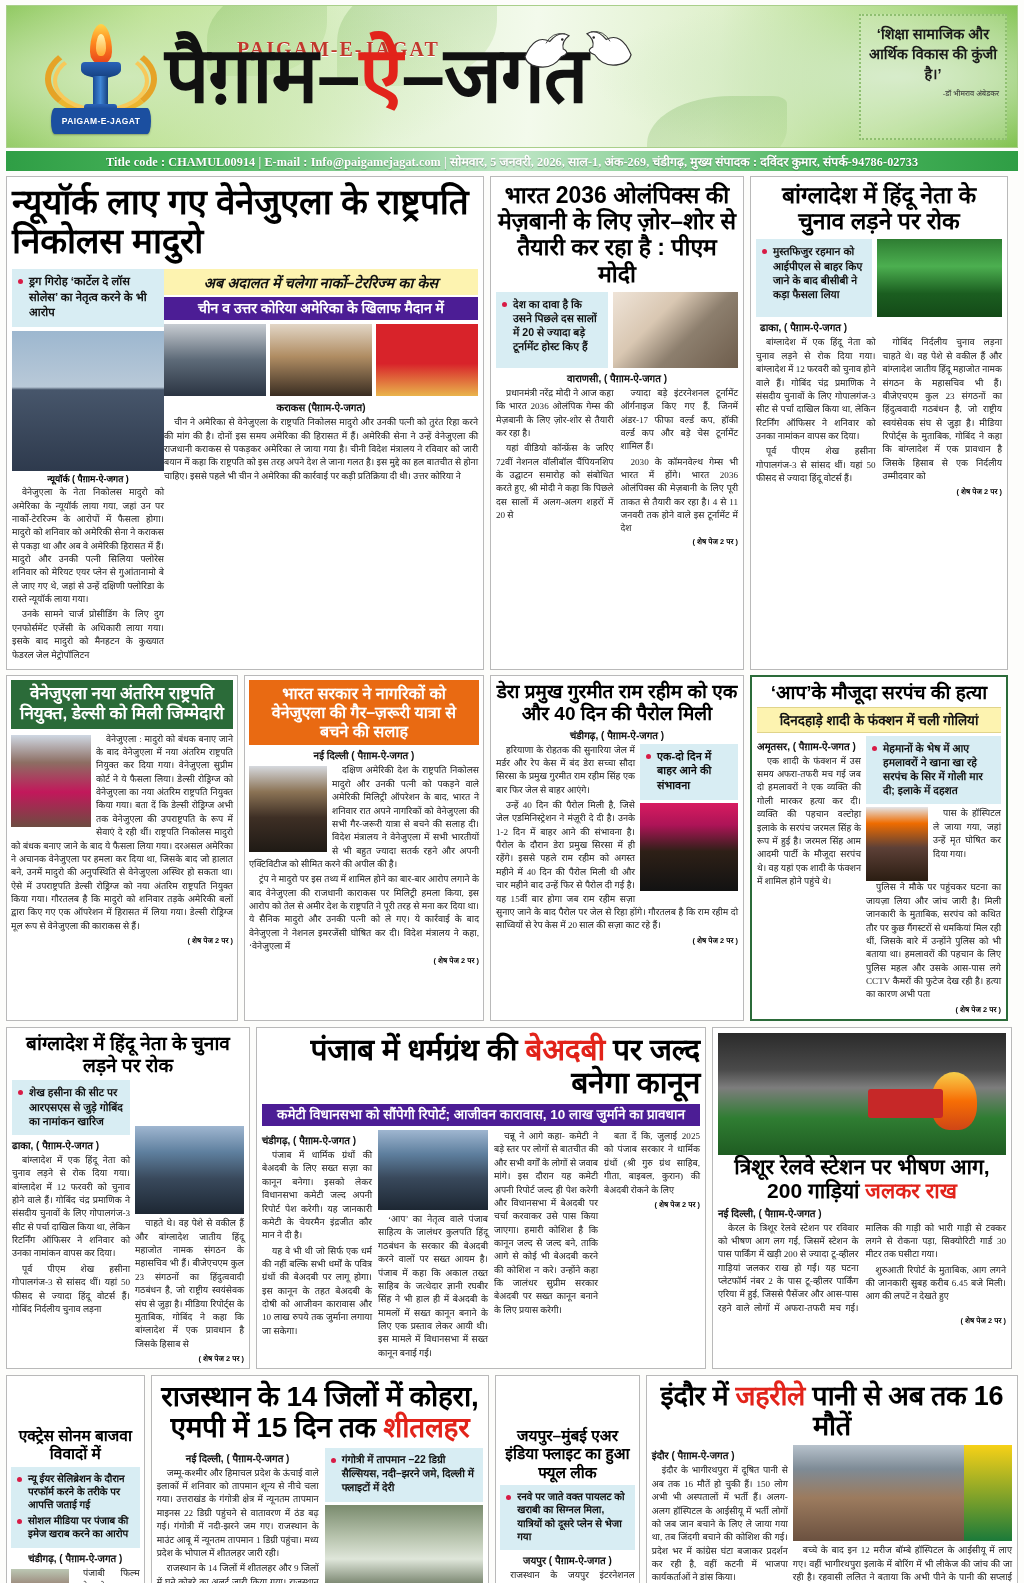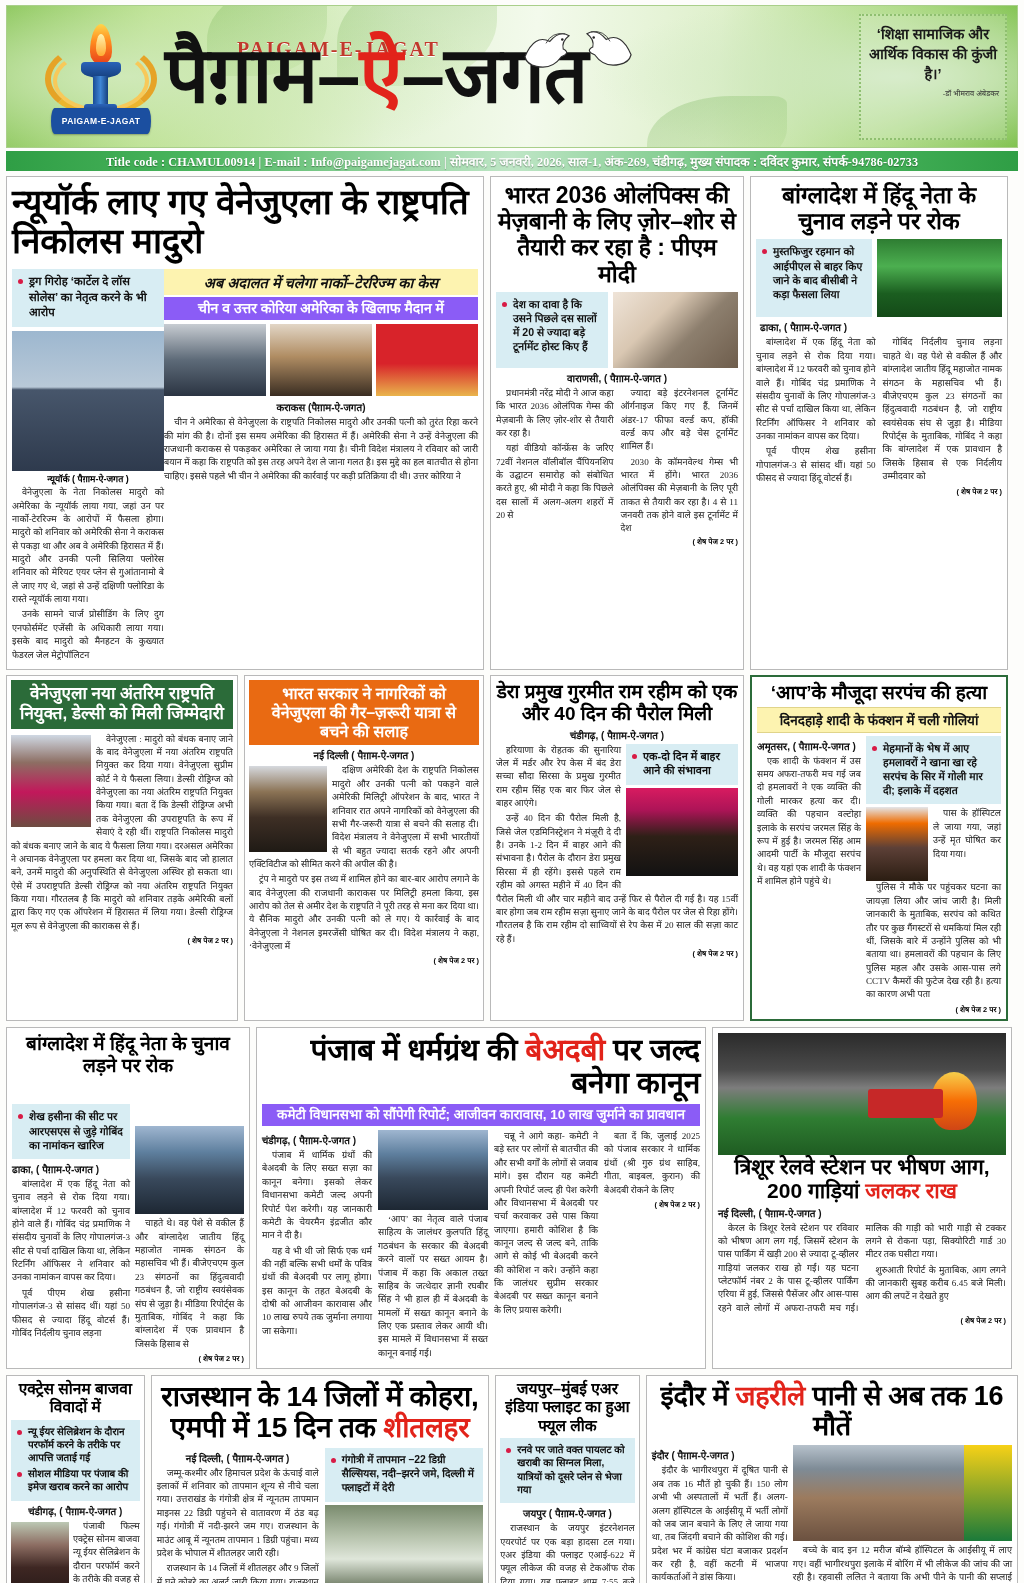--- a/index.html
+++ b/index.html
@@ -111,21 +111,21 @@
   .content { padding:5px 6px 6px; }
   .row { display:flex; gap:6px; }
   .bx { border:1px solid #b9b9b9; background:#fff; }
 
   h1.lead {
     font-size:35px; font-weight:bold; line-height:1.12; color:#000;
     letter-spacing:-.3px;
   }
   h2.hl { font-size:23px; font-weight:bold; line-height:1.14; color:#000; }
   h3.hl { font-size:19px; font-weight:bold; line-height:1.15; color:#000; }
-  h4.hl { font-size:15.5px; font-weight:bold; line-height:1.18; color:#000; }
+  h4.hl { font-size:15.5px; font-weight:bold; line-height:1.18; color:#000;margin-top:47px; }
   .red { color:#e2231a; }
 
   .kicker {
     background:#d8edf3; padding:5px 6px 5px 6px; font-size:11.4px;
     line-height:1.34; font-weight:bold; color:#111;
   }
   .kicker li { list-style:none; position:relative; padding-left:11px; margin-bottom:2px; }
   .kicker li:before {
     content:""; position:absolute; left:0; top:5px; width:5px; height:5px;
     background:#d81b45; border-radius:50%;
@@ -138,21 +138,21 @@
   }
   .body-txt p { margin-bottom:2px; text-indent:10px; }
   .contd { font-size:7.4px; font-weight:bold; white-space:nowrap; }
 
   .cols2 { column-count:2; column-gap:7px; }
 
   .photo { background:#cfd6db; position:relative; overflow:hidden; }
   .cap { font-size:9px; text-align:center; font-weight:bold; padding:1px 0; }
 
   .banner-blue {
-    background:#8b5cf6; color:#fff; font-weight:bold; font-size:14px;
+    background:#4c1d95; color:#fff; font-weight:bold; font-size:14px;
     padding:3px 7px; line-height:1.2;
   }
   .banner-yellow {
     background:#fdf3b0; color:#111; font-weight:bold; font-size:16px;
     padding:3px 7px; text-align:center; border-top:1px solid #e0d48a; border-bottom:1px solid #e0d48a;
   }
   .banner-green {
     background:#2b6b39; color:#fff; font-weight:bold; font-size:17px;
     padding:4px 7px; text-align:center; line-height:1.2;
   }
@@ -321,21 +321,21 @@
             <p>ट्रंप ने मादुरो पर इस तथ्य में शामिल होने का बार-बार आरोप लगाने के बाद वेनेजुएला की राजधानी काराकस पर मिलिट्री हमला किया, इस आरोप को तेल से अमीर देश के राष्ट्रपति ने पूरी तरह से मना कर दिया था। ये सैनिक मादुरो और उनकी पत्नी को ले गए। ये कार्रवाई के बाद वेनेजुएला ने नेशनल इमरजेंसी घोषित कर दी। विदेश मंत्रालय ने कहा, ‘वेनेजुएला में</p>
           </div>
           <div class="contd" style="text-align:right;clear:both;">( शेष पेज 2 पर )</div>
         </div>
       </div>
 
       <div class="bx" style="width:254px;padding:5px;">
         <h3 class="hl" style="text-align:center;">डेरा प्रमुख गुरमीत राम रहीम को एक और 40 दिन की पैरोल मिली</h3>
         <div class="byline">चंडीगढ़, ( पैग़ाम-ऐ-जगत )</div>
         <div>
-          <div style="float:right;width:112px;margin:0 0 13px 5px;">
+          <div style="float:right;width:98px;margin:0 0 13px 5px;">
             <ul class="kicker" style="font-size:11px;">
               <li>एक-दो दिन में बाहर आने की संभावना</li>
             </ul>
             <div class="photo ph-baba" style="height:88px;margin-top:3px;"></div>
           </div>
           <div class="body-txt">
             <p>हरियाणा के रोहतक की सुनारिया जेल में मर्डर और रेप केस में बंद डेरा सच्चा सौदा सिरसा के प्रमुख गुरमीत राम रहीम सिंह एक बार फिर जेल से बाहर आएंगे।</p>
             <p>उन्हें 40 दिन की पैरोल मिली है, जिसे जेल एडमिनिस्ट्रेशन ने मंज़ूरी दे दी है। उनके 1-2 दिन में बाहर आने की संभावना है। पैरोल के दौरान डेरा प्रमुख सिरसा में ही रहेंगे। इससे पहले राम रहीम को अगस्त महीने में 40 दिन की पैरोल मिली थी और चार महीने बाद उन्हें फिर से पैरोल दी गई है। यह 15वीं बार होगा जब राम रहीम सज़ा सुनाए जाने के बाद पैरोल पर जेल से रिहा होंगे। गौरतलब है कि राम रहीम दो साध्वियों से रेप केस में 20 साल की सज़ा काट रहे हैं।</p>
           </div>
           <div class="contd" style="text-align:right;clear:both;">( शेष पेज 2 पर )</div>
@@ -371,21 +371,21 @@
           </div>
         </div>
       </div>
     </div>
 
     <div class="row" style="margin-top:6px;">
 
       <div class="bx" style="width:244px;padding:5px;">
         <h3 class="hl" style="text-align:center;">बांग्लादेश में हिंदू नेता के चुनाव लड़ने पर रोक</h3>
         <div style="display:flex;gap:5px;margin-top:4px;">
-          <div style="width:118px;margin-top:24px;">
+          <div style="width:118px;">
             <ul class="kicker" style="font-size:10.6px;">
               <li>शेख हसीना की सीट पर आरएसएस से जुड़े गोबिंद का नामांकन खारिज</li>
             </ul>
             <div class="byline" style="text-align:left;margin-top:3px;">ढाका, ( पैग़ाम-ऐ-जगत )</div>
             <div class="body-txt">
               <p>बांग्लादेश में एक हिंदू नेता को चुनाव लड़ने से रोक दिया गया। बांग्लादेश में 12 फरवरी को चुनाव होने वाले हैं। गोबिंद चंद्र प्रमाणिक ने संसदीय चुनावों के लिए गोपालगंज-3 सीट से पर्चा दाखिल किया था, लेकिन रिटर्निंग ऑफिसर ने शनिवार को उनका नामांकन वापस कर दिया।</p>
               <p>पूर्व पीएम शेख हसीना गोपालगंज-3 से सांसद थीं। यहां 50 फीसद से ज्यादा हिंदू वोटर्स हैं। गोबिंद निर्दलीय चुनाव लड़ना</p>
             </div>
           </div>
           <div style="flex:1;margin-top:46px;">

